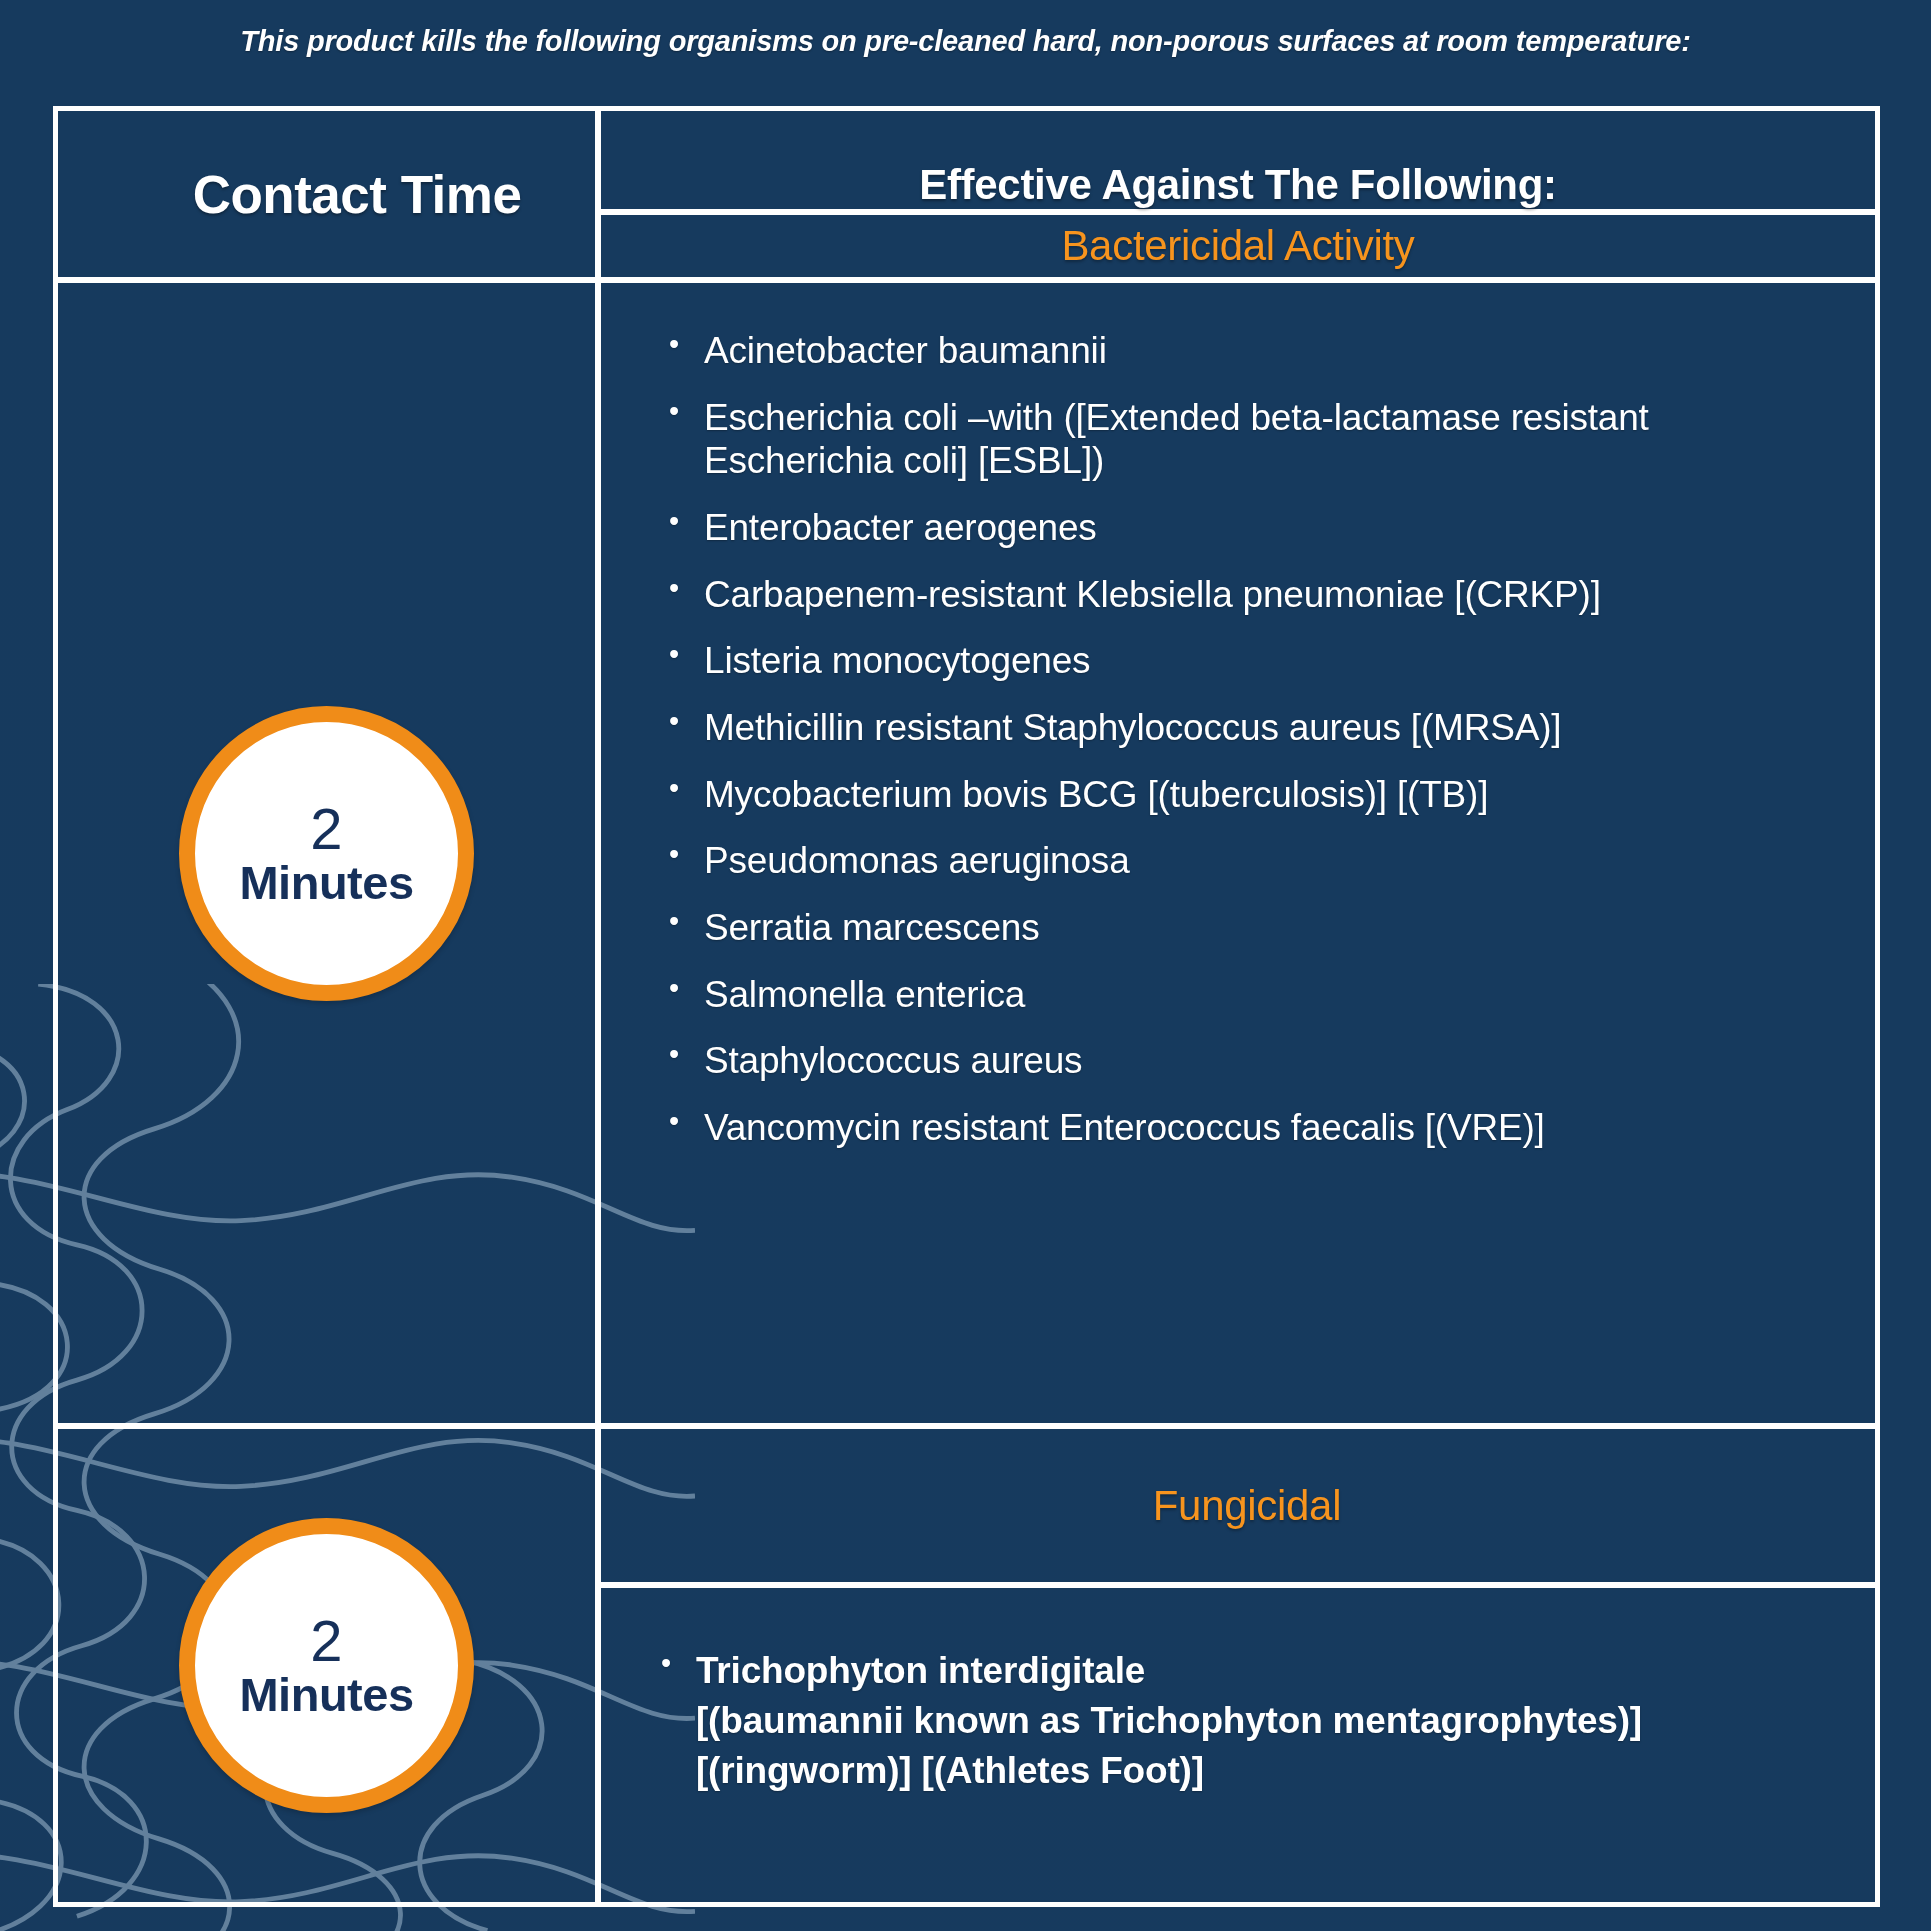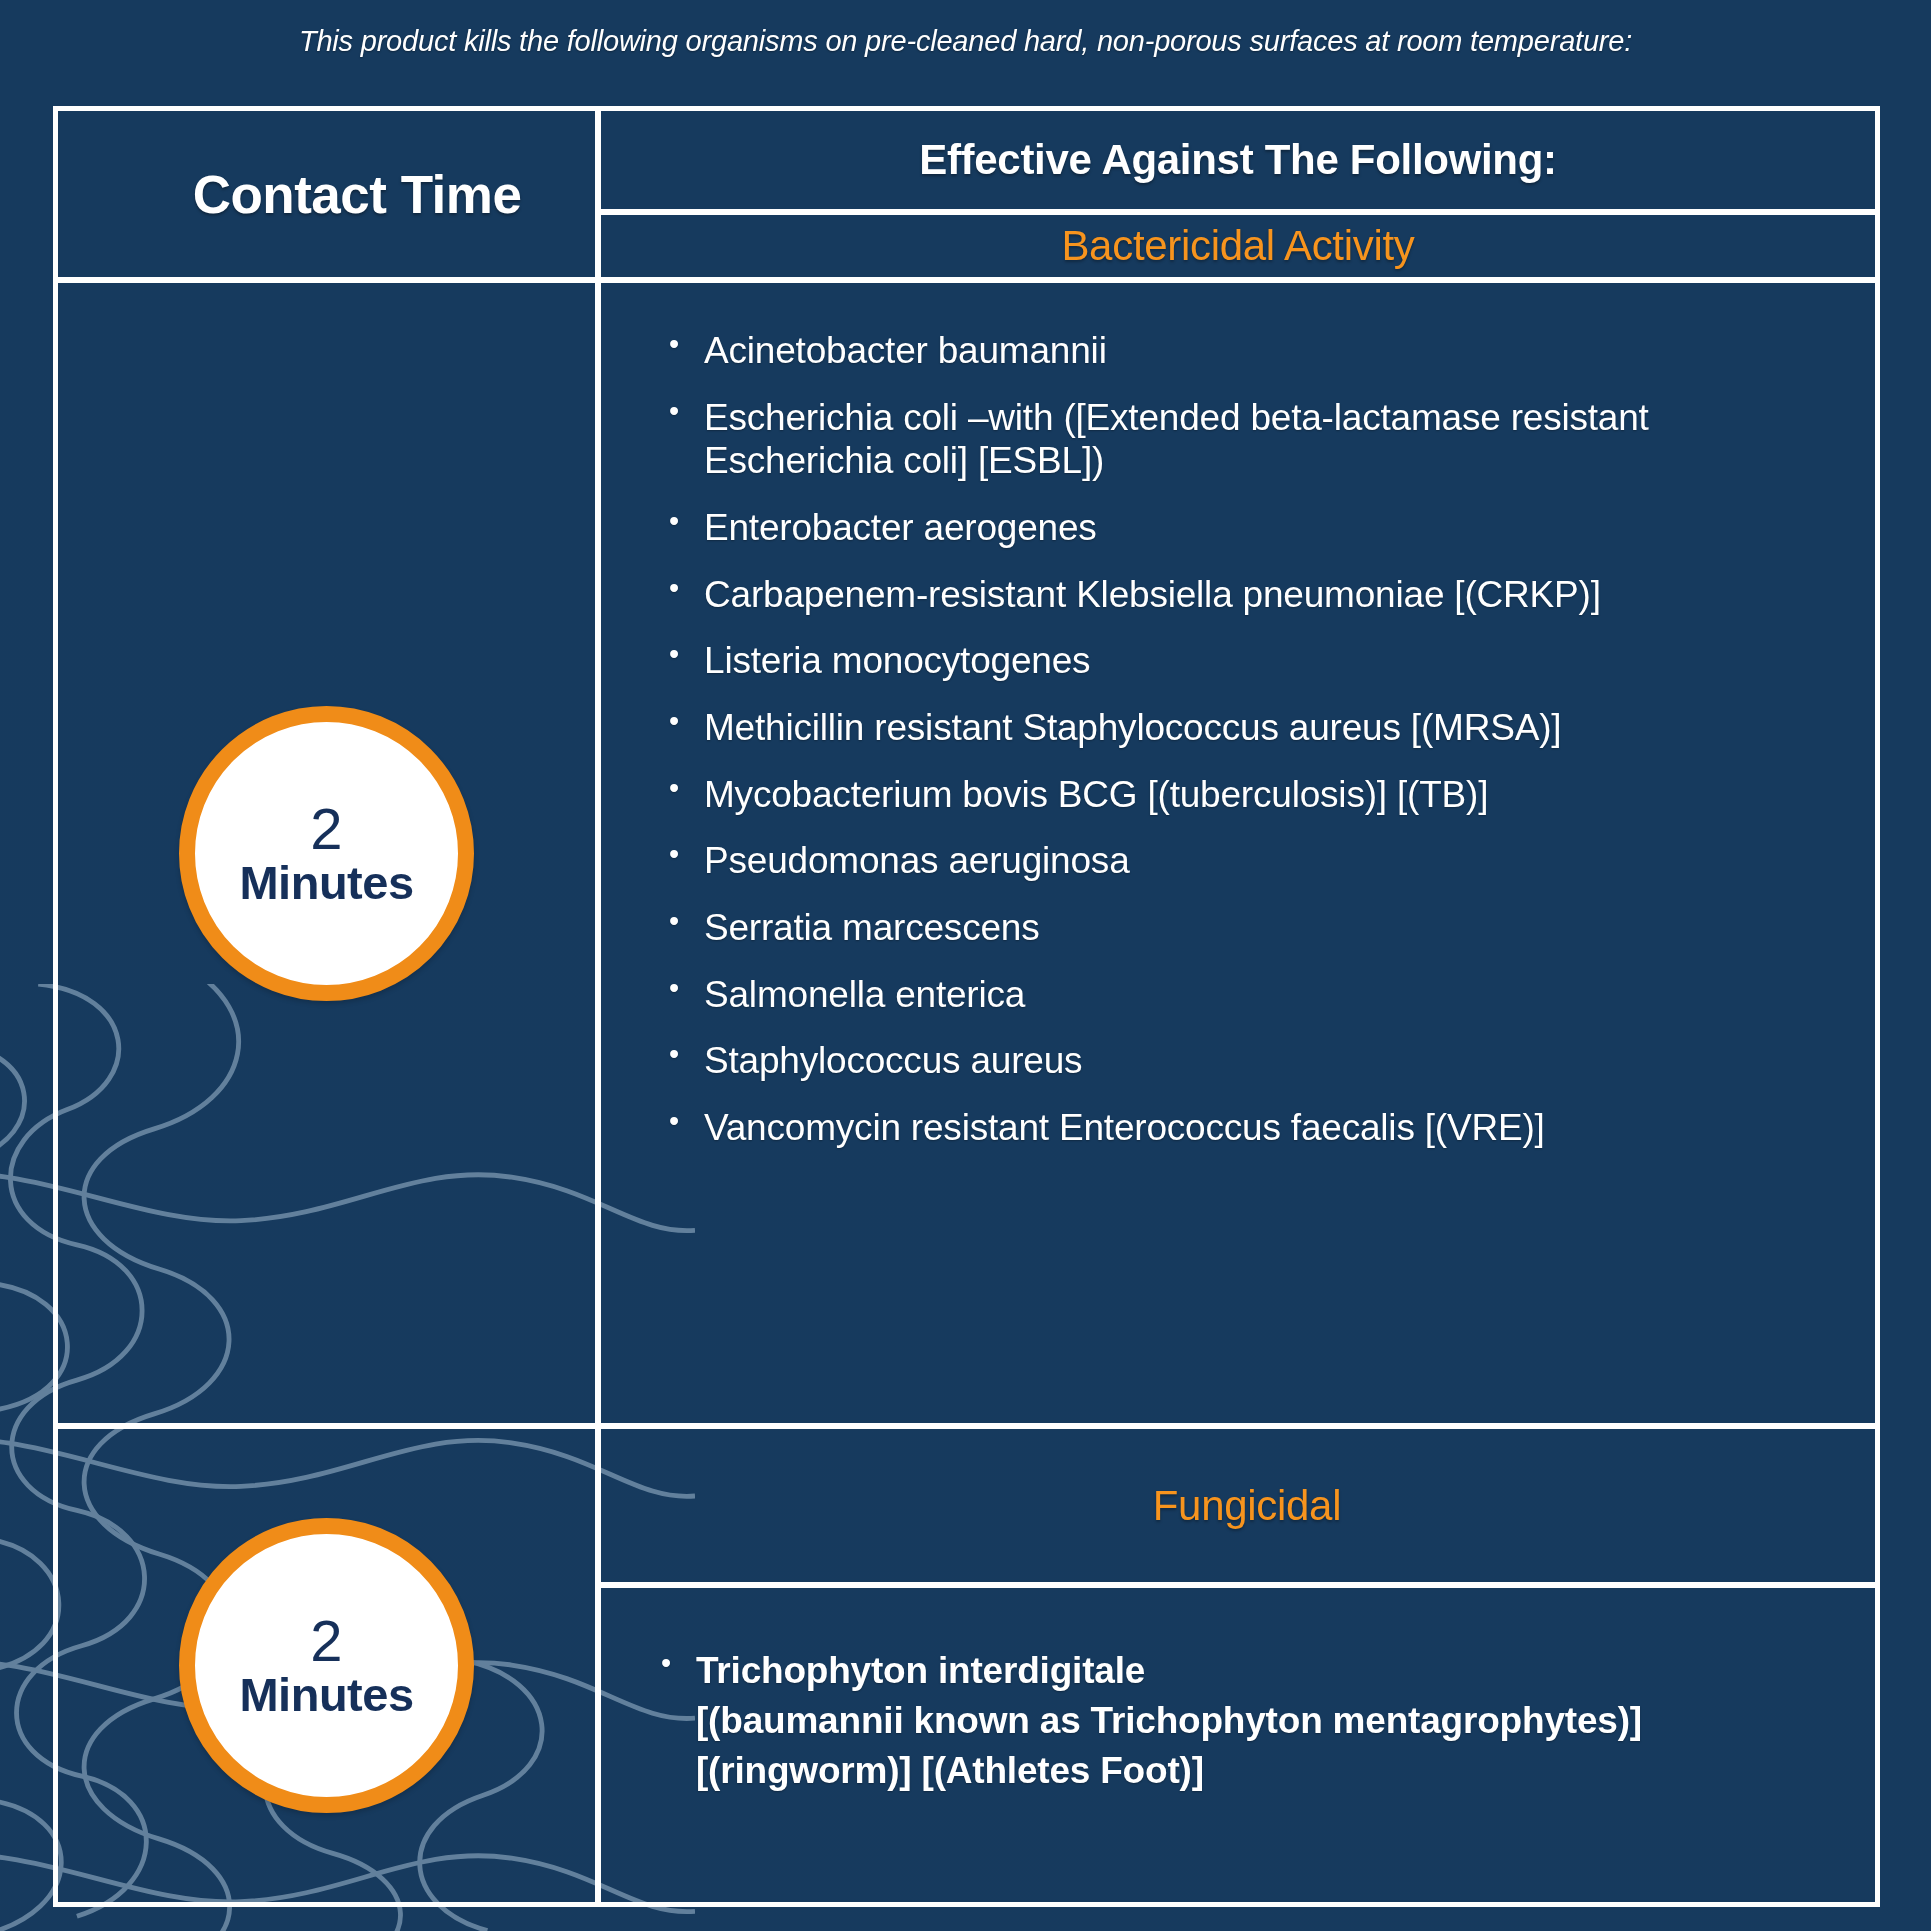--- a/index.html
+++ b/index.html
@@ -47,21 +47,21 @@
 
   
   #intro {
     position: absolute;
     left: 0;
     top: 25px;
     width: 1931px;
     text-align: center;
     color: #ffffff;
     font-style: italic;
-    font-weight: normal;
+    font-weight: bold;
     font-size: 29px;
     letter-spacing: -0.2px;
     text-shadow: 0 1px 1.9px rgba(0,0,0,0.35);
   }
 
   
   #table {
     position: absolute;
     left: 53px;
     top: 106px;
@@ -130,21 +130,21 @@
     letter-spacing: -0.5px;
   }
 
   #effective-cell {
     position: absolute;
     left: 543px;
     right: 0;
     top: 0;
     height: 98px;
     display: flex;
-    align-items: center;
+    align-items: flex-end;
     justify-content: center;
     border-radius: 6px;
   }
   #effective-label {
     color: #ffffff;
     font-size: 42px;
     font-weight: bold;
     text-shadow: 0 1.9px 2.9px rgba(0,0,0,0.35);
     letter-spacing: -0.3px;
   }

